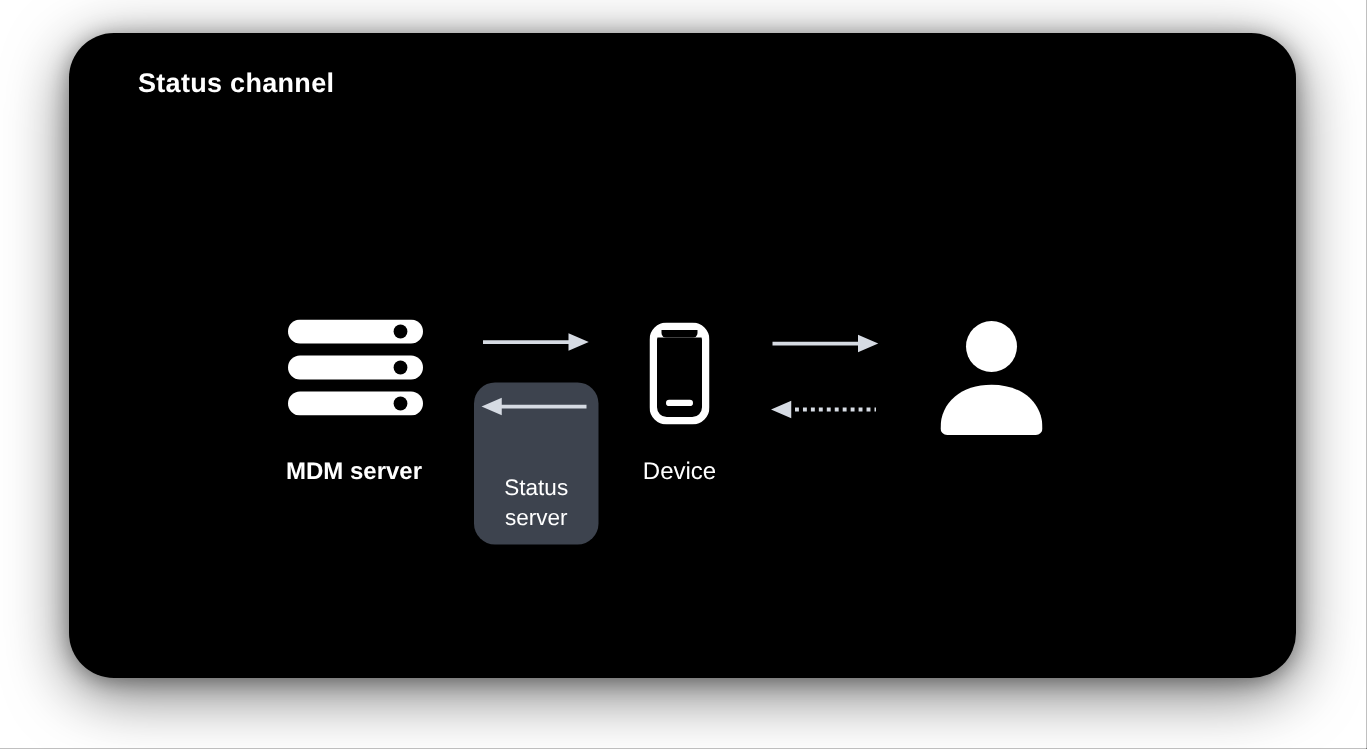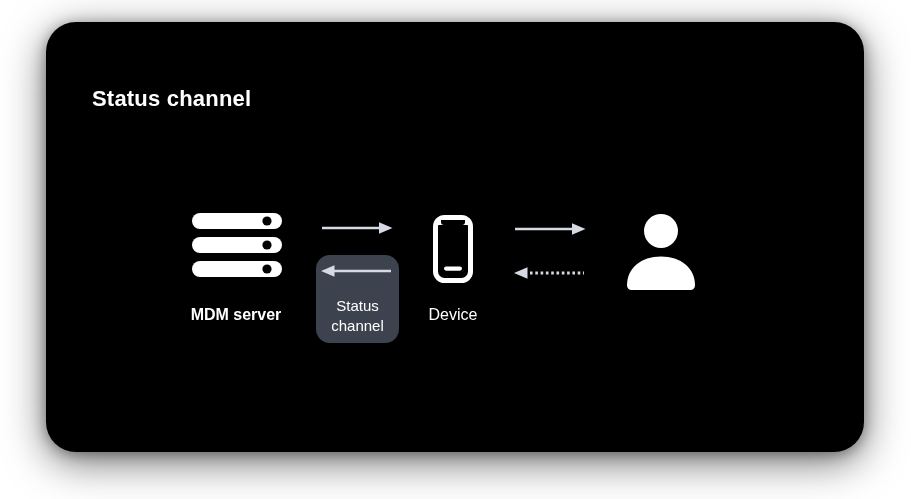--- a/index.html
+++ b/index.html
@@ -22,27 +22,26 @@
     position: absolute;
     left: 46px; top: 22px;
     width: 818px; height: 430px;
     background: var(--card-background);
     border-radius: 30px;
     box-shadow: 0 10px 42px rgba(0,0,0,0.55), 0 2px 14px rgba(0,0,0,0.35);
   }
   .title {
     position: absolute;
     left: 46px; top: 18px;
-    font-size: 22px;
+    font-size: 18px;
     font-weight: 700;
     letter-spacing: 0.2px;
     color: var(--text);
     line-height: 30px;
     white-space: nowrap;
-    margin-top: 44px;
   }
   .node-label {
     position: absolute;
     top: 283px;
     width: 120px;
     text-align: center;
     font-size: 16px;
     color: var(--text);
     line-height: 20px;
     white-space: nowrap;
@@ -56,21 +55,21 @@
   .person-icon  { left: 581px; top: 192px; }
   .label-mdm    { left: 130px; font-weight: bold; }
   .label-device { left: 347px; }
   .label-user   { left: 553px; }
   .arrow-mdm-device  { left: 275px; top: 199px; }
   .arrow-device-user { left: 468px; top: 200px; }
   .arrow-user-device { left: 468px; top: 244px; }
   .status-box {
     position: absolute;
     left: 270px; top: 233px;
-    width: 83px; height: 88px;
+    width: 83px; height: 108px;
     background: var(--status-box-background);
     border-radius: 14px;
   }
   .status-box .arrow-svg { left: 5px; top: 9px; }
   .status-box-label {
     position: absolute;
     bottom: 7px;
     width: 100%;
     text-align: center;
     font-size: 15px;
@@ -101,21 +100,21 @@
       <polygon points="58,1.2 71.5,7 58,12.8"></polygon>
     </svg>
 
     <div class="status-box">
       <svg class="arrow-svg" width="71" height="14" viewBox="0 0 71 14" xmlns="http://www.w3.org/2000/svg">
         <line x1="13" y1="7" x2="70" y2="7" stroke-width="2.5"></line>
         <polygon points="13.5,1.2 0,7 13.5,12.8"></polygon>
       </svg>
       <div class="status-box-label">
         <div>Status</div>
-        <div>channel</div>
+        <div>server</div>
       </div>
     </div>
 
     <svg class="icon-svg phone-icon" width="40" height="68" viewBox="0 0 40 68" xmlns="http://www.w3.org/2000/svg">
       <rect x="2.5" y="2.5" width="35" height="63" rx="9" fill="none" stroke="var(--icon)" stroke-width="5"></rect>
       <rect x="5" y="4" width="30" height="6" fill="var(--icon)"></rect>
       <path d="M8 5 H32 V7 A3 3 0 0 1 29 10 H11 A3 3 0 0 1 8 7 Z" fill="var(--card-background)"></path>
       <rect x="11" y="51.5" width="18" height="4.2" rx="2.1" fill="var(--icon)"></rect>
     </svg>
     <div class="node-label label-device">Device</div>

